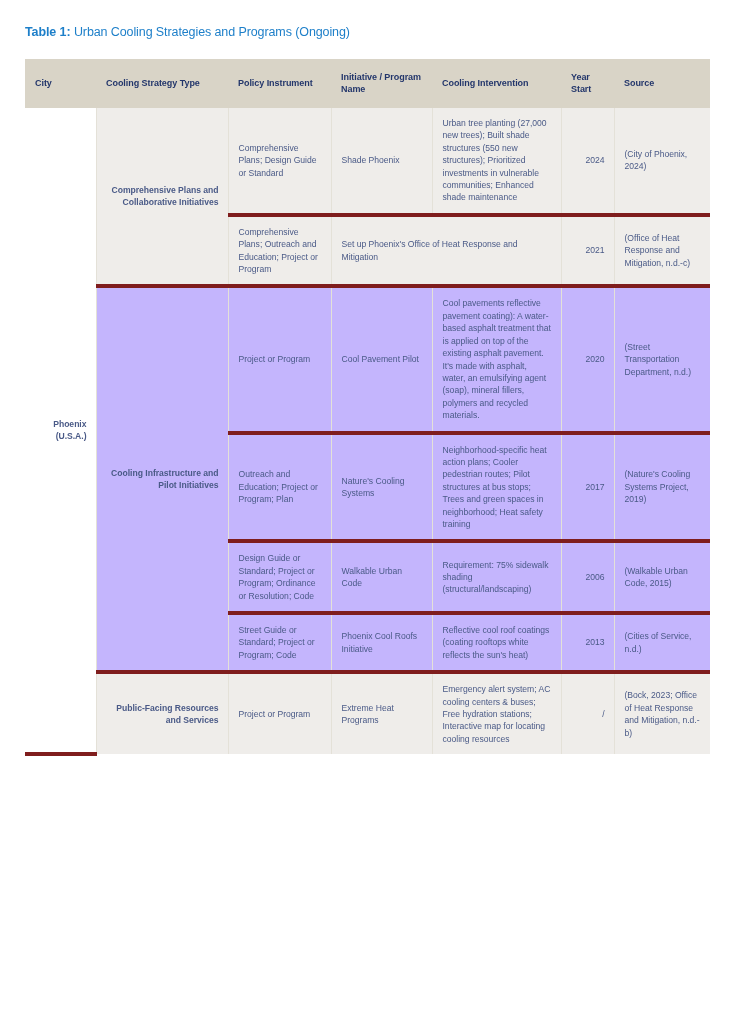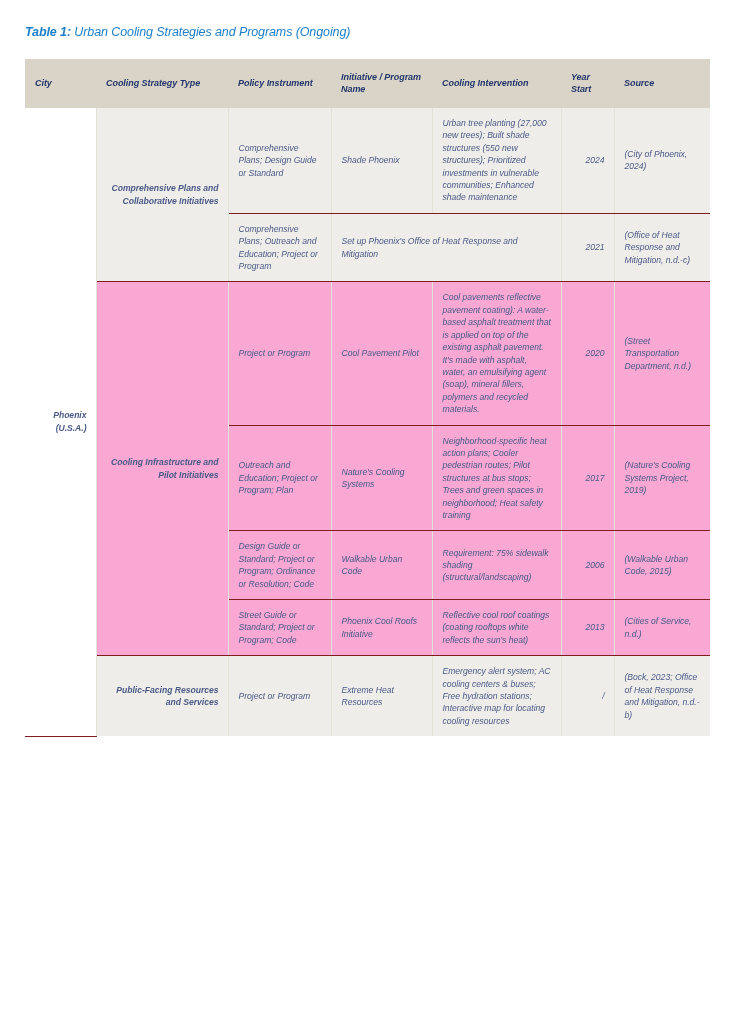--- a/index.html
+++ b/index.html
@@ -14,21 +14,20 @@
     color: #3e4d7b;
     -webkit-font-smoothing: antialiased;
   }
 
   .page {
     position: relative;
     width: 725px;
     height: 1024px;
     box-sizing: border-box;
     padding: 24px 24px 0 25px;
-    font-style: italic;
   }
 
   
   .caption {
     font-size: 12.5px;
     line-height: 16px;
     color: #1d7fc9;
     margin: 0 0 12px 0;
     letter-spacing: -0.1px;
   }
@@ -67,21 +66,21 @@
     letter-spacing: -0.05px;
   }
 
   table.ct tbody td {
     vertical-align: middle;
     padding: 9px 9px 9px 10px;
     line-height: 12.4px;
     font-size: 8.6px;
     color: #4a5a87;
     border-right: 1px solid #e4e1d8;
-    border-bottom: 1px solid #7f1d1d;
+    border-bottom: 4px solid #7f1d1d;
     letter-spacing: -0.02px;
     word-wrap: break-word;
   }
   table.ct tbody tr td:last-child { border-right: 0; }
   table.ct tbody tr:last-child td { border-bottom: 0; }
 
   
   td.city-cell {
     background: #ffffff !important;
     color: #23366b;
@@ -97,21 +96,21 @@
     color: #23366b;
     font-weight: bold;
     font-size: 9px;
     line-height: 12px;
     vertical-align: middle;
     text-align: right;
   }
 
   
   tr.shaded td { background: #efedea; }
-  tr.plain  td { background: #f9a8d4; }
+  tr.plain  td { background: #c4b5fd; }
 
   td.year-cell { text-align: right; }
   td.wide-cell { }
 </style>
 </head>
 <body>
 
 <div class="page">
 
   <p class="caption">
@@ -180,21 +179,21 @@
         <tr class="plain">
           <td>Street Guide or Standard; Project or Program; Code</td>
           <td>Phoenix Cool Roofs Initiative</td>
           <td>Reflective cool roof coatings (coating rooftops white reflects the sun's heat)</td>
           <td class="year-cell">2013</td>
           <td>(Cities of Service, n.d.)</td>
         </tr>
         <tr class="shaded">
           <td class="strat-cell" rowspan="1">Public-Facing Resources and Services</td>
           <td>Project or Program</td>
-          <td>Extreme Heat Resources</td>
+          <td>Extreme Heat Programs</td>
           <td>Emergency alert system; AC cooling centers &amp; buses; Free hydration stations; Interactive map for locating cooling resources</td>
           <td class="year-cell">/</td>
           <td>(Bock, 2023; Office of Heat Response and Mitigation, n.d.-b)</td>
         </tr>
       </tbody>
   </table>
 
 </div>
 
 </body></html>

